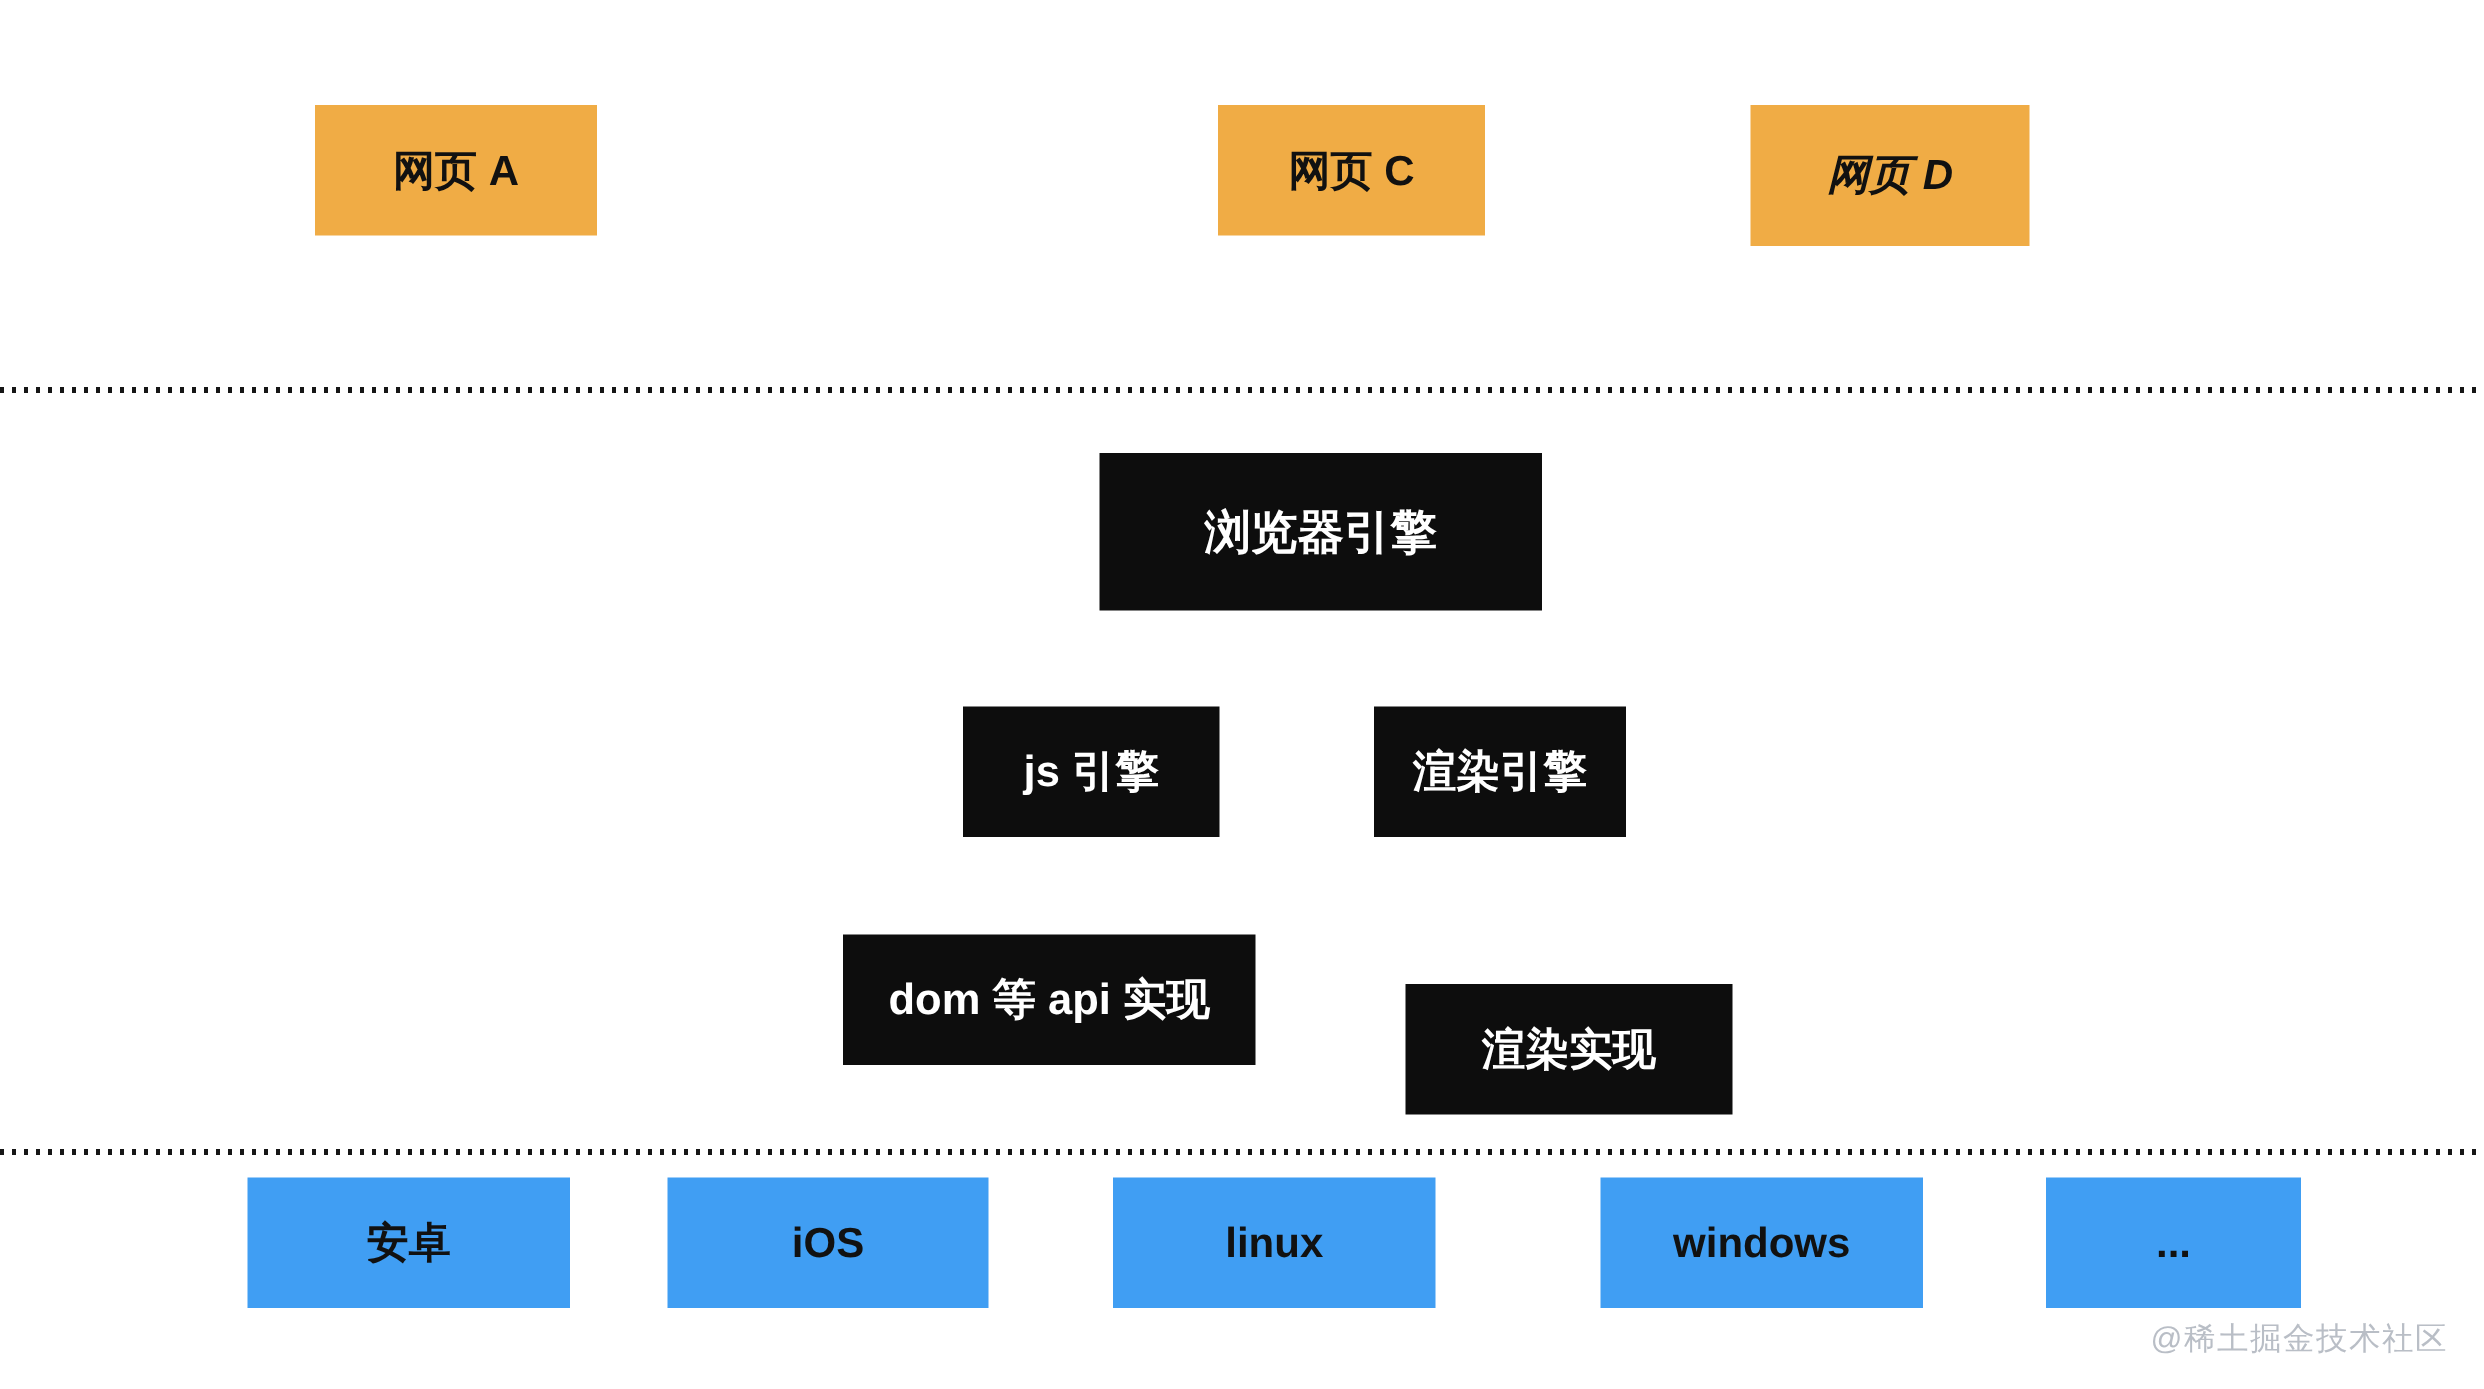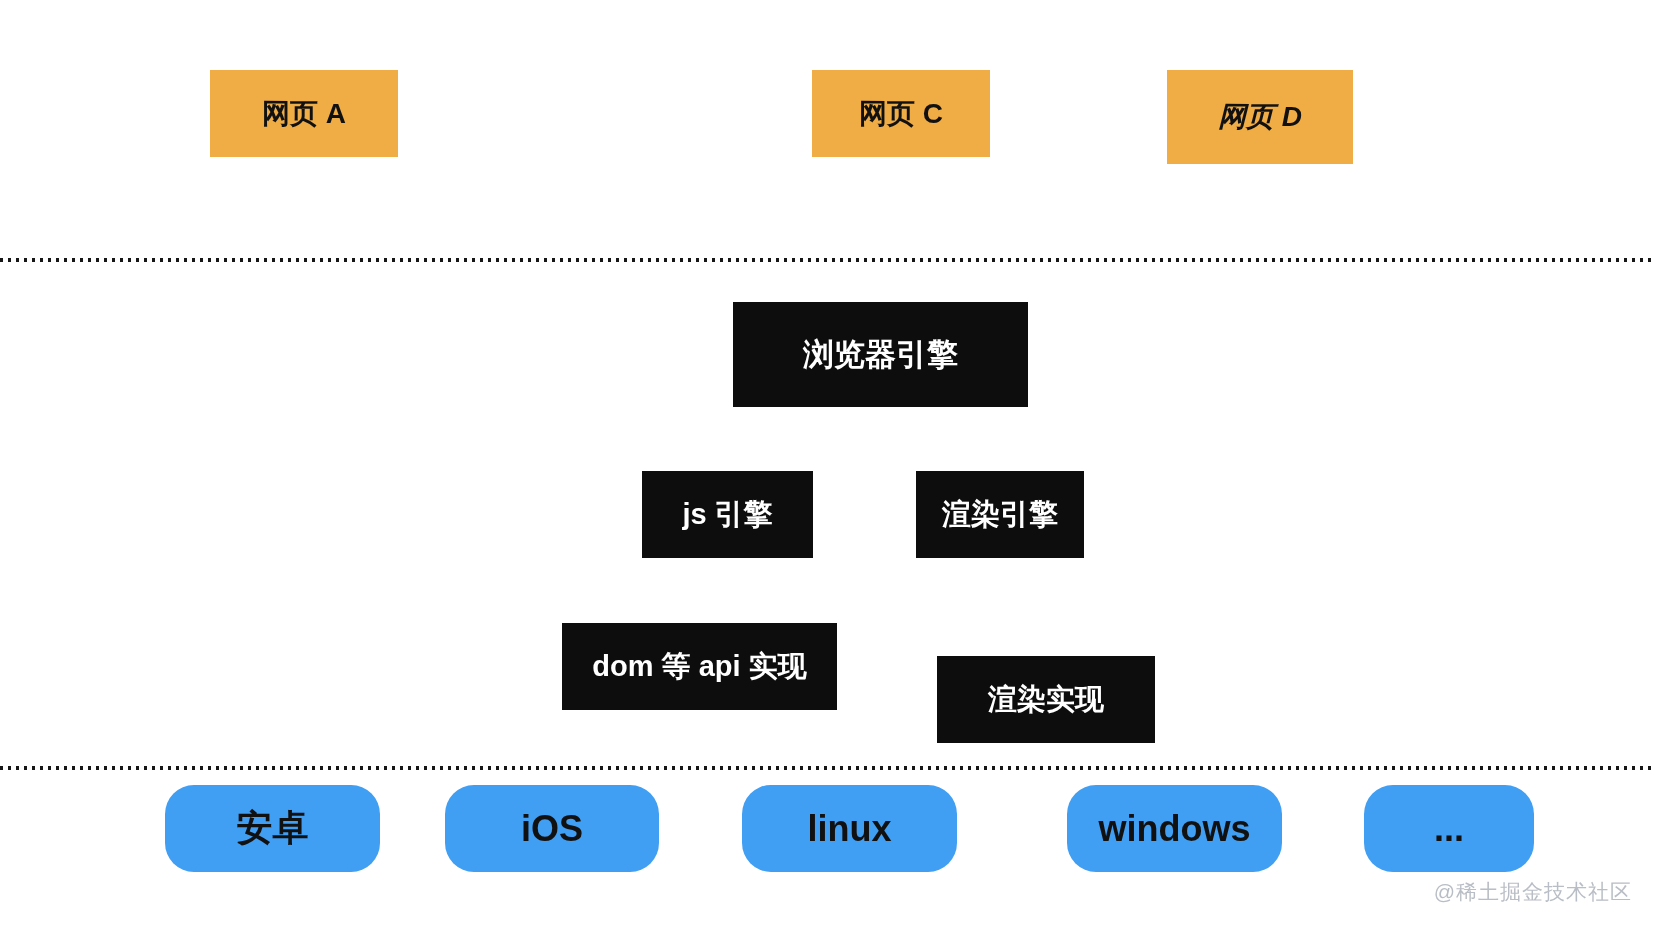--- a/index.html
+++ b/index.html
@@ -30,22 +30,21 @@
     font-size: 28px;
   }
   .engine-box {
     background: var(--engine-bg, #0d0d0d);
     color: var(--engine-text, #ffffff);
     font-size: 29px;
   }
   .platform-box {
     background: var(--platform-bg, #409EF3);
     color: var(--platform-text, #111111);
-    font-size: 36px;
-    border-radius: 29px;
+    font-size: 28px;
   }
   .dotted-divider {
     position: absolute;
     left: 0;
     width: 100%;
     height: 4px;
     background-image: repeating-linear-gradient(
       to right,
       #161616 0px, #161616 3px,
       transparent 3px, transparent 8px

